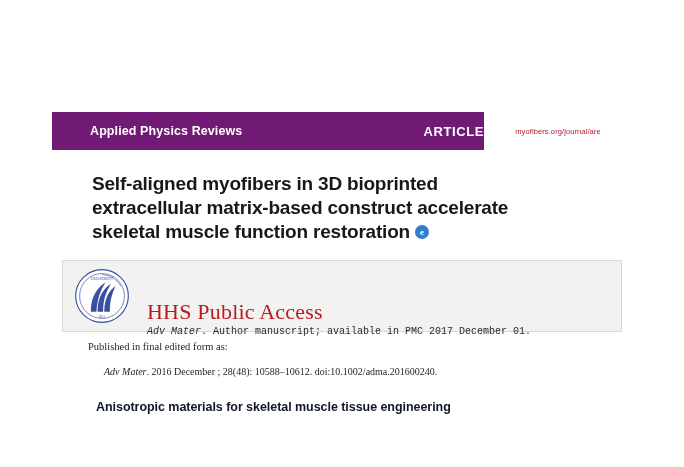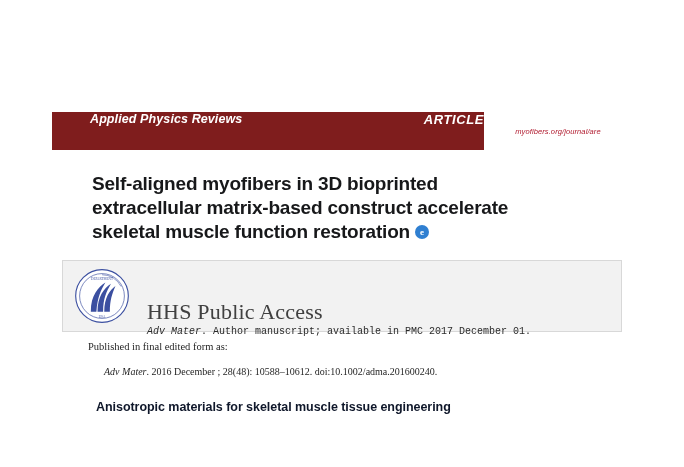--- a/index.html
+++ b/index.html
@@ -21,25 +21,24 @@
     background: #ffffff;
   }
 
   
   .banner {
     position: absolute;
     left: 52px;
     top: 112px;
     width: 580px;
     height: 38px;
-    background: #7f1d1d;
-    display: flex;
-    align-items: flex-start;
+    background: #701a75;
+    display: flex;
+    align-items: center;
     box-sizing: border-box;
-    font-style: italic;
   }
   .banner-title {
     color: #ffffff;
     font-size: 12.5px;
     font-weight: bold;
     letter-spacing: 0.1px;
     margin-left: 38px;
     white-space: nowrap;
   }
   .banner-article {
@@ -119,21 +118,21 @@
   .hhs-seal {
     width: 56px;
     height: 56px;
   }
   .hhs-text {
     padding-left: 6px;
   }
   .hhs-title {
     font-family: "Liberation Serif", serif;
     font-size: 22px;
-    color: #404040;
+    color: #b91c1c;
     line-height: 24px;
     letter-spacing: 0.2px;
     margin-top: 46px;
   }
   .hhs-sub {
     font-family: "Liberation Serif", serif;
     font-size: 12.5px;
     color: #3a3a3a;
     line-height: 16px;
     margin-top: 1px;

